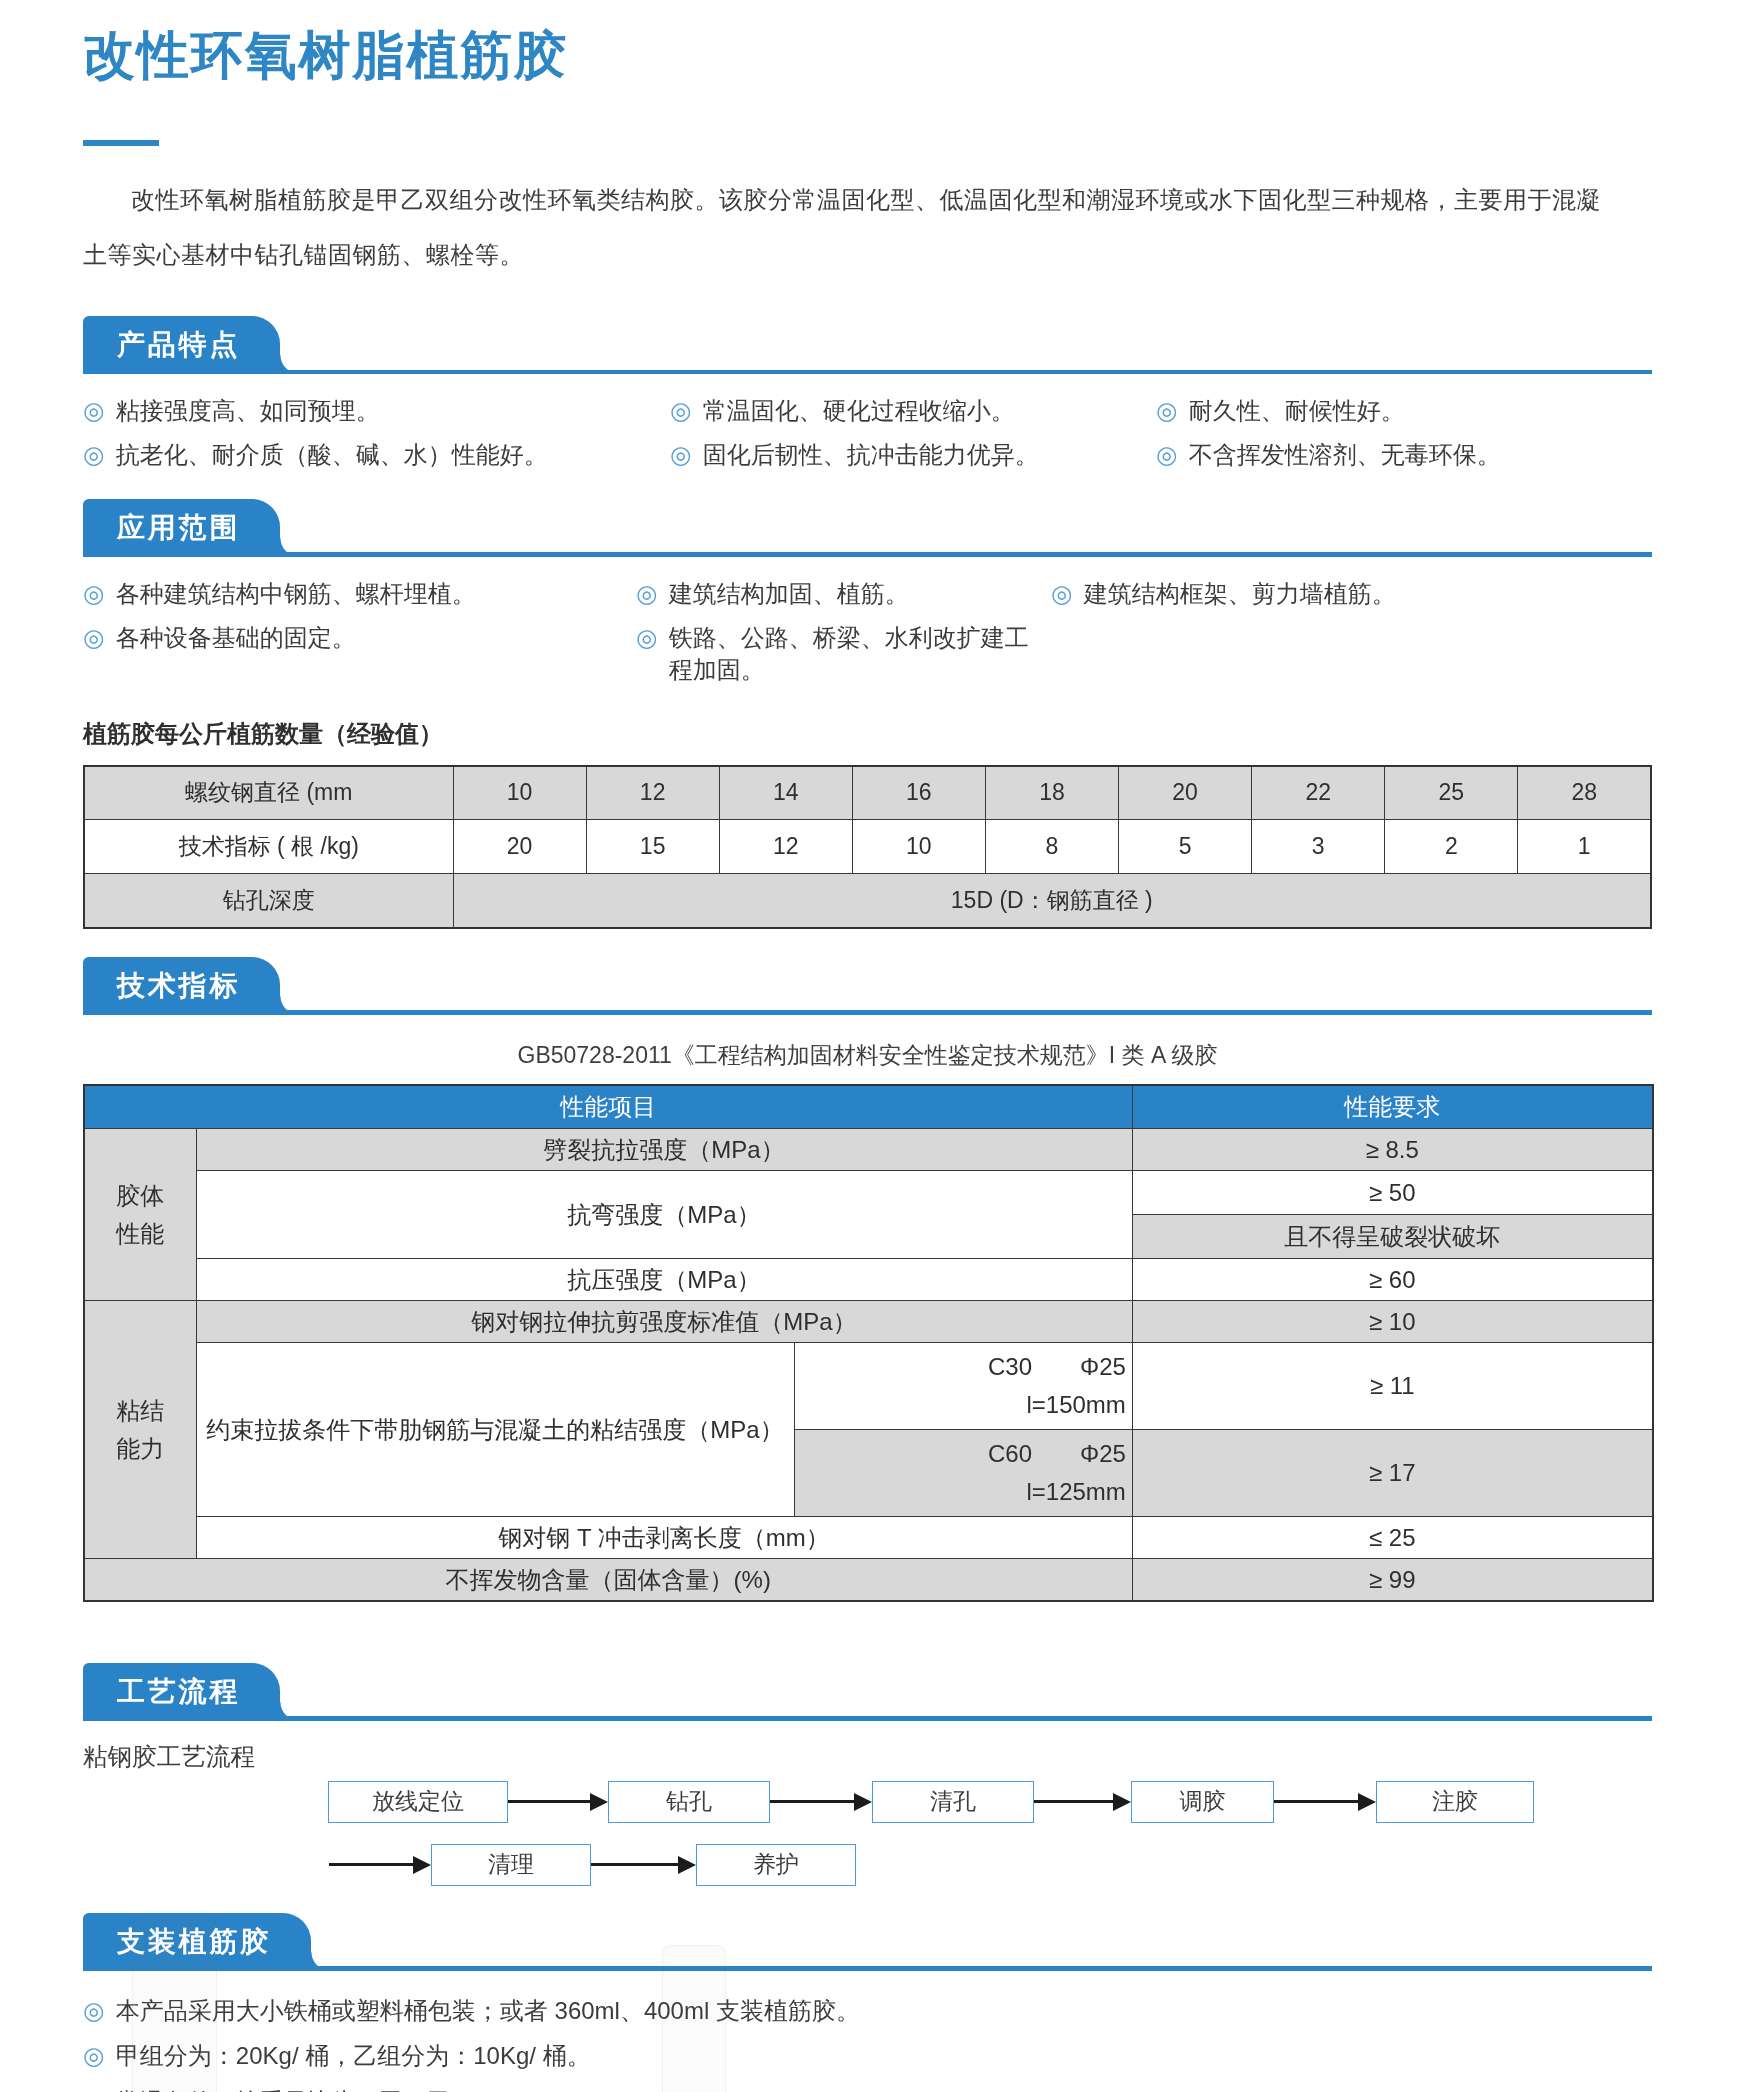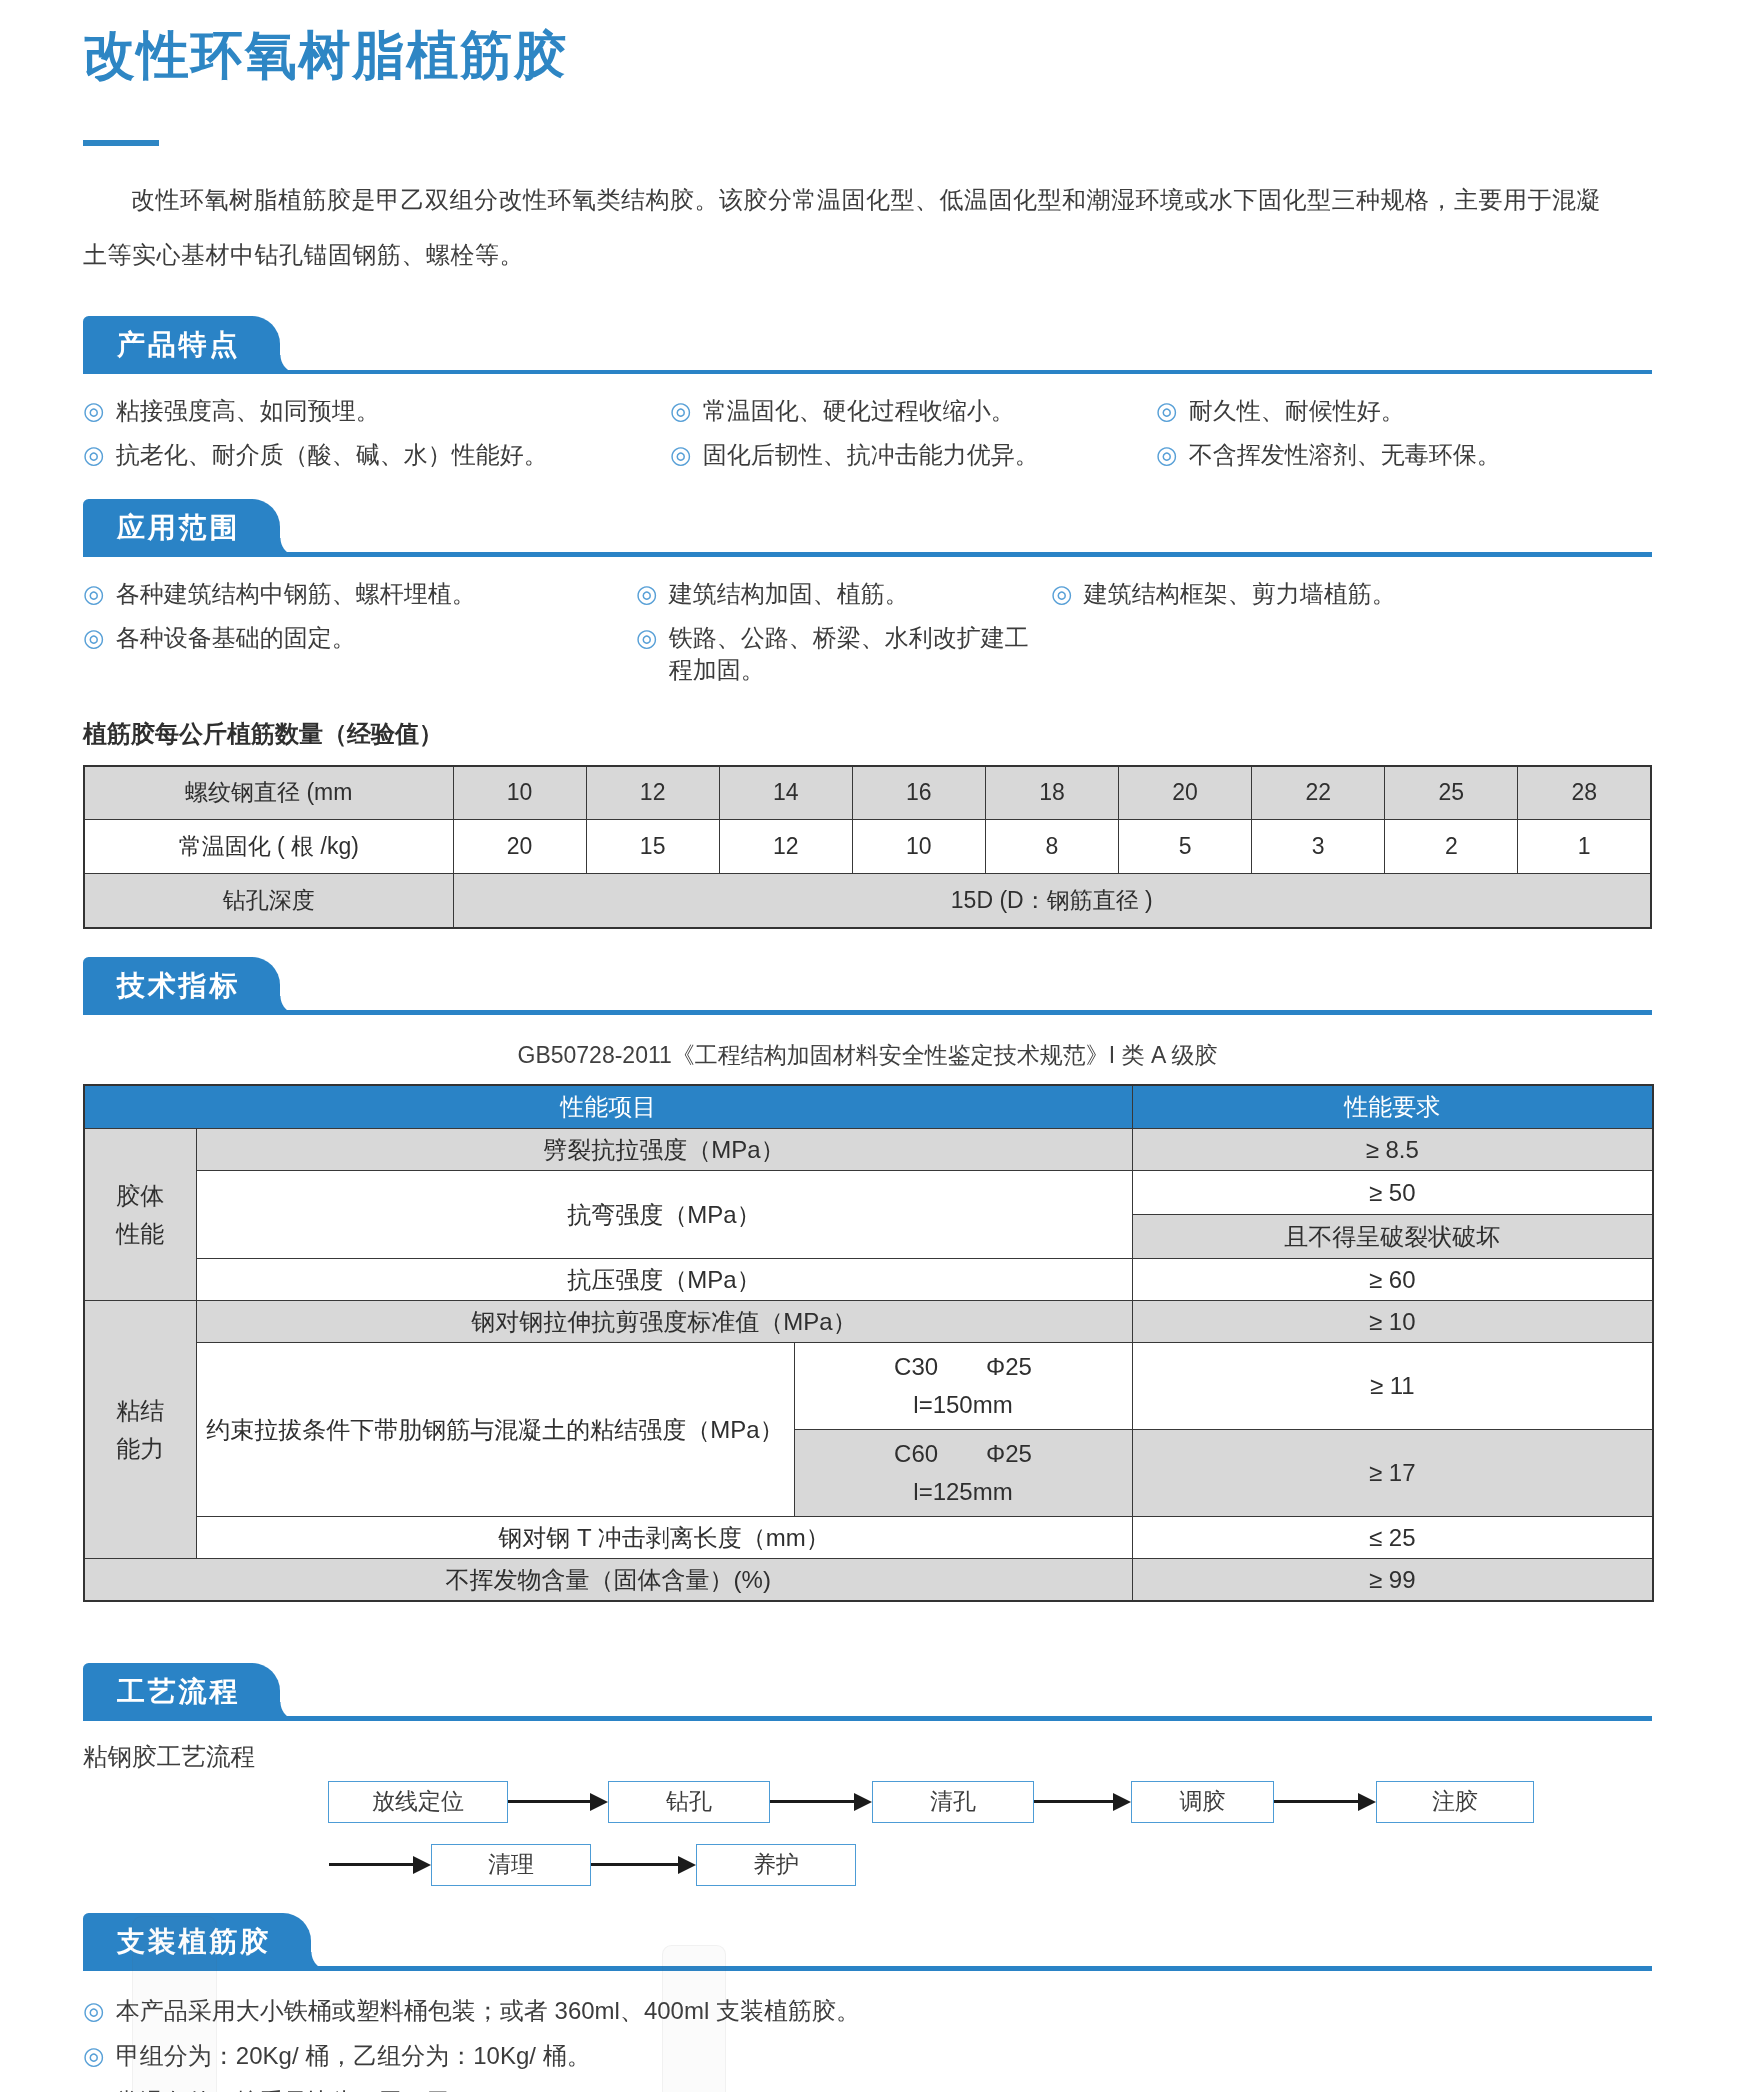--- a/index.html
+++ b/index.html
@@ -76,21 +76,21 @@
   .tech-table{border:2.8px solid #333333;}
   .tech-table td{font-size:24px;}
   .tech-table .head-row{height:44px;}
   .tech-table .head-row td{
     background:#2a83c6;color:#ffffff;border-color:#383838;
   }
   .tech-table .r-s{height:42px;}
   .tech-table .r-m{height:44px;}
   .tech-table .r-l{height:87px;}
   .group-cell{white-space:pre-line;line-height:38px;}
-  .cond{line-height:38px;}
+  .cond{line-height:38px;text-align:right;}
   
   .flow-subtitle{font-size:24.6px;color:#3d3d3d;margin:19px 0 7.6px 0;}
   .flow-row{display:flex;align-items:center;}
   .flow-row.r1{margin-left:245px;margin-top:1.9px;}
   .flow-row.r2{margin-left:246px;margin-top:21px;}
   .flow-box{
     height:42px;border:1.9px solid #4d9cd6;background:#ffffff;
     display:flex;align-items:center;justify-content:center;
     font-size:23px;color:#3d3d3d;box-sizing:border-box;flex:0 0 auto;
   }
@@ -202,21 +202,21 @@
         <td class="gray">12</td>
         <td class="gray">14</td>
         <td class="gray">16</td>
         <td class="gray">18</td>
         <td class="gray">20</td>
         <td class="gray">22</td>
         <td class="gray">25</td>
         <td class="gray">28</td>
       </tr>
       <tr>
-        <td class="white">常温固化 ( 根 /kg)</td>
+        <td class="white">技术指标 ( 根 /kg)</td>
         <td class="white">20</td>
         <td class="white">15</td>
         <td class="white">12</td>
         <td class="white">10</td>
         <td class="white">8</td>
         <td class="white">5</td>
         <td class="white">3</td>
         <td class="white">2</td>
         <td class="white">1</td>
       </tr>

